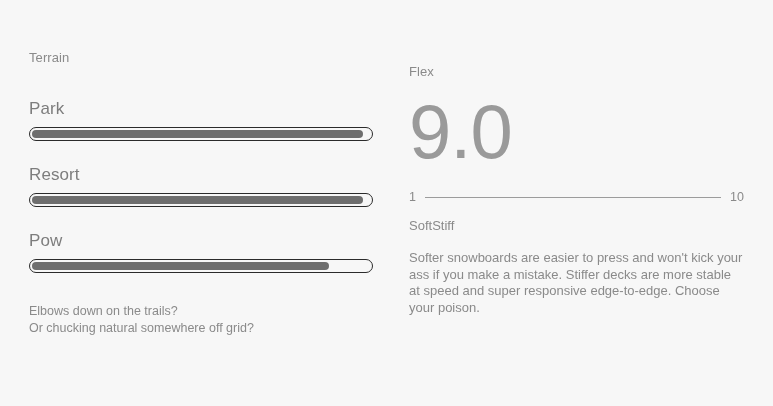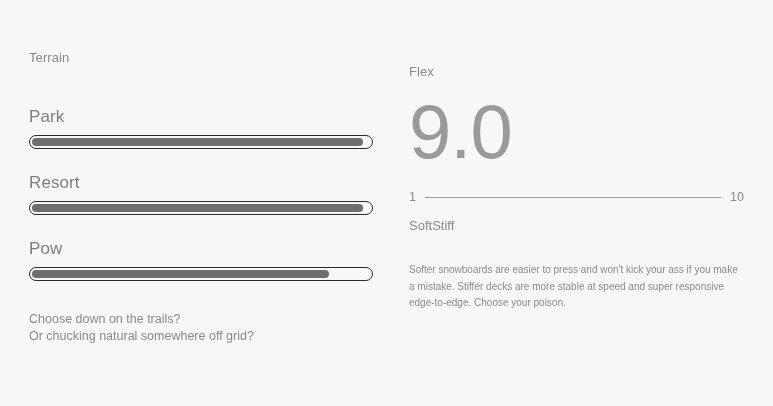--- a/index.html
+++ b/index.html
@@ -37,21 +37,21 @@
   }
 
   .section-label {
     font-size: 13px;
     color: #8a8a8a;
     letter-spacing: 0.1px;
     line-height: 16px;
   }
 
   .terrain-list {
-    margin-top: 40px;
+    margin-top: 32px;
   }
 
   .terrain-row {
     margin-bottom: 23px;
   }
   .terrain-row:last-child {
     margin-bottom: 0;
   }
 
   .terrain-name {
@@ -123,23 +123,23 @@
     margin-top: 14px;
     display: flex;
     justify-content: flex-start;
     width: 335px;
     font-size: 13px;
     color: #8a8a8a;
     line-height: 16px;
   }
 
   .flex-desc {
-    margin-top: 28px;
+    margin-top: 16px;
     width: 334px;
-    font-size: 10px;
+    font-size: 13px;
     line-height: 16.5px;
     color: #8a8a8a;
   }
 </style>
 </head>
 <body>
 
 <div class="screen">
 
   <div class="panel-left">
@@ -165,21 +165,21 @@
       <div class="terrain-row">
         <div class="terrain-name">Pow</div>
         <div class="bar-track">
           <div class="bar-fill" style="width: 88%;"></div>
         </div>
       </div>
 
     </div>
 
     <div class="terrain-questions">
-      <span class="q-line">Choose down on the trails?</span>
+      <span class="q-line">Elbows down on the trails?</span>
       <span class="q-line">Or chucking natural somewhere off grid?</span>
     </div>
 
   </div>
 
   <div class="panel-right">
 
     <div class="section-label">Flex</div>
 
     <div class="flex-value">9.0</div>

